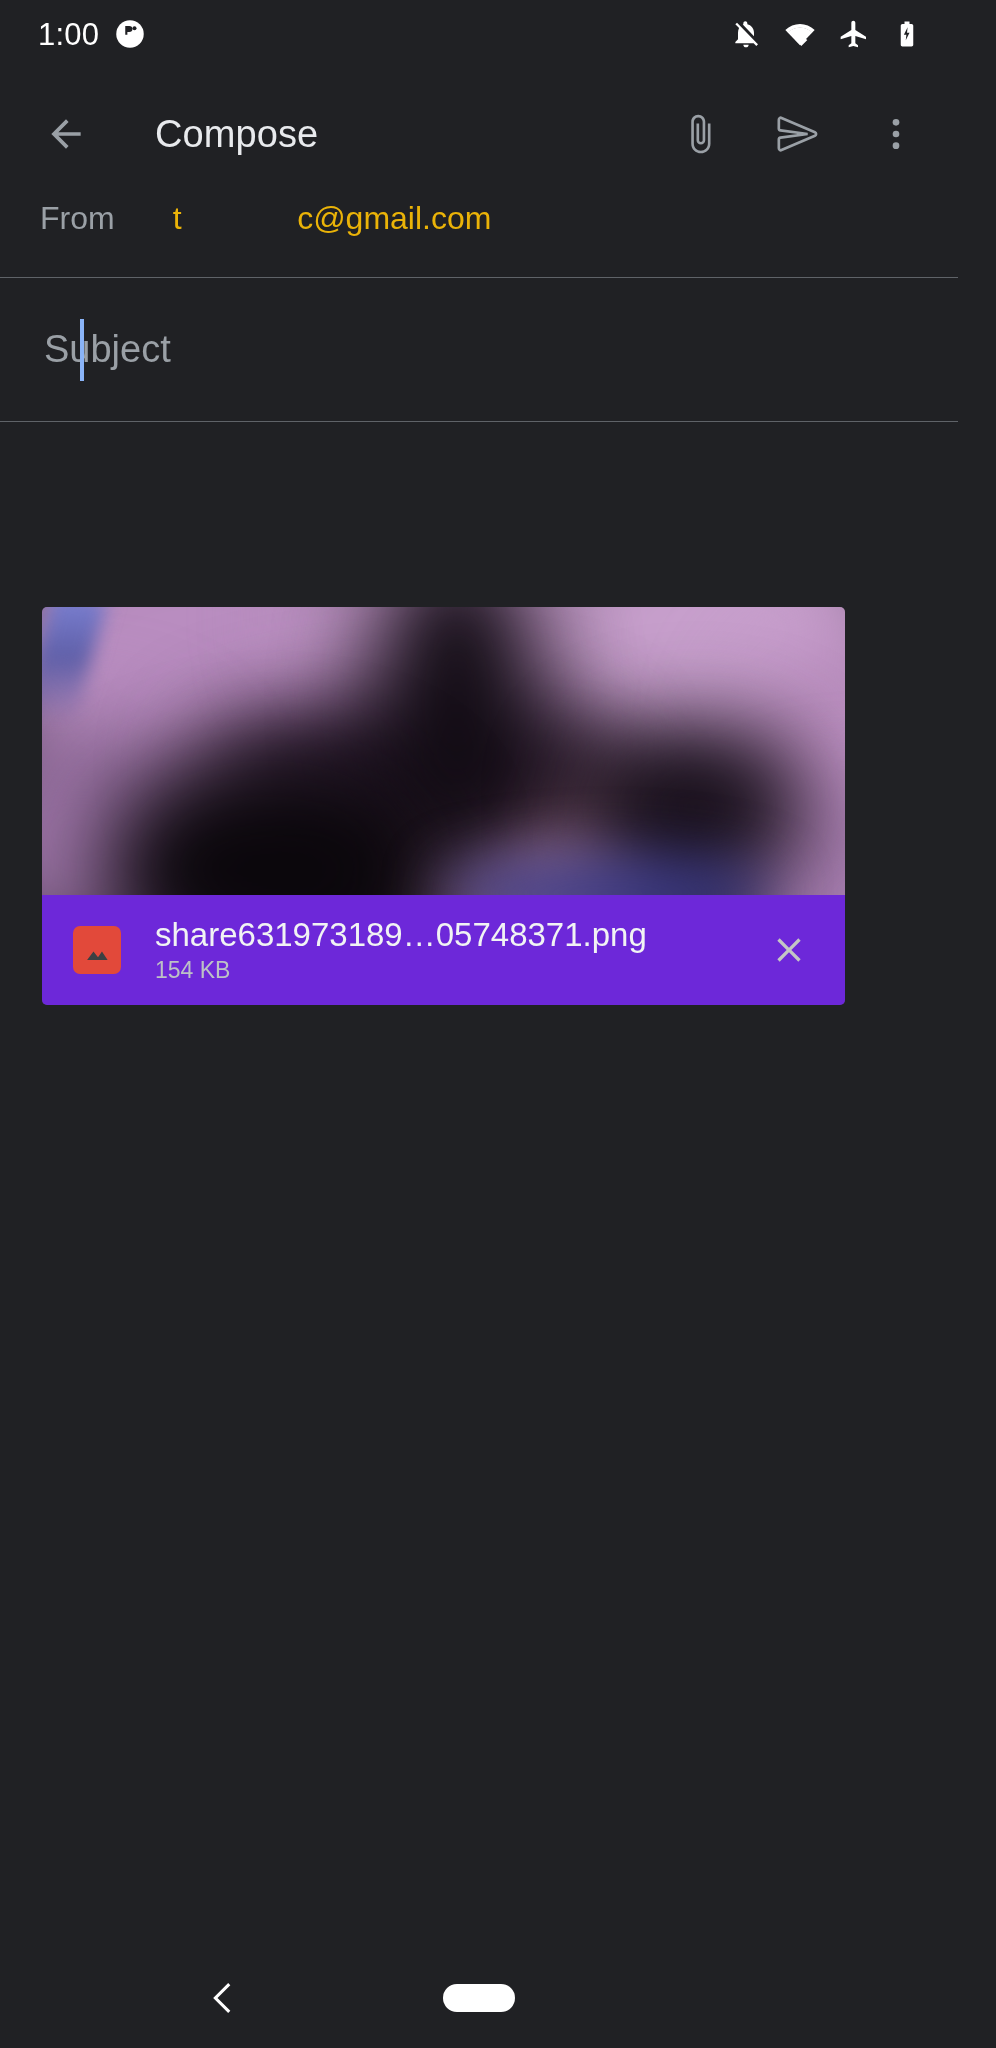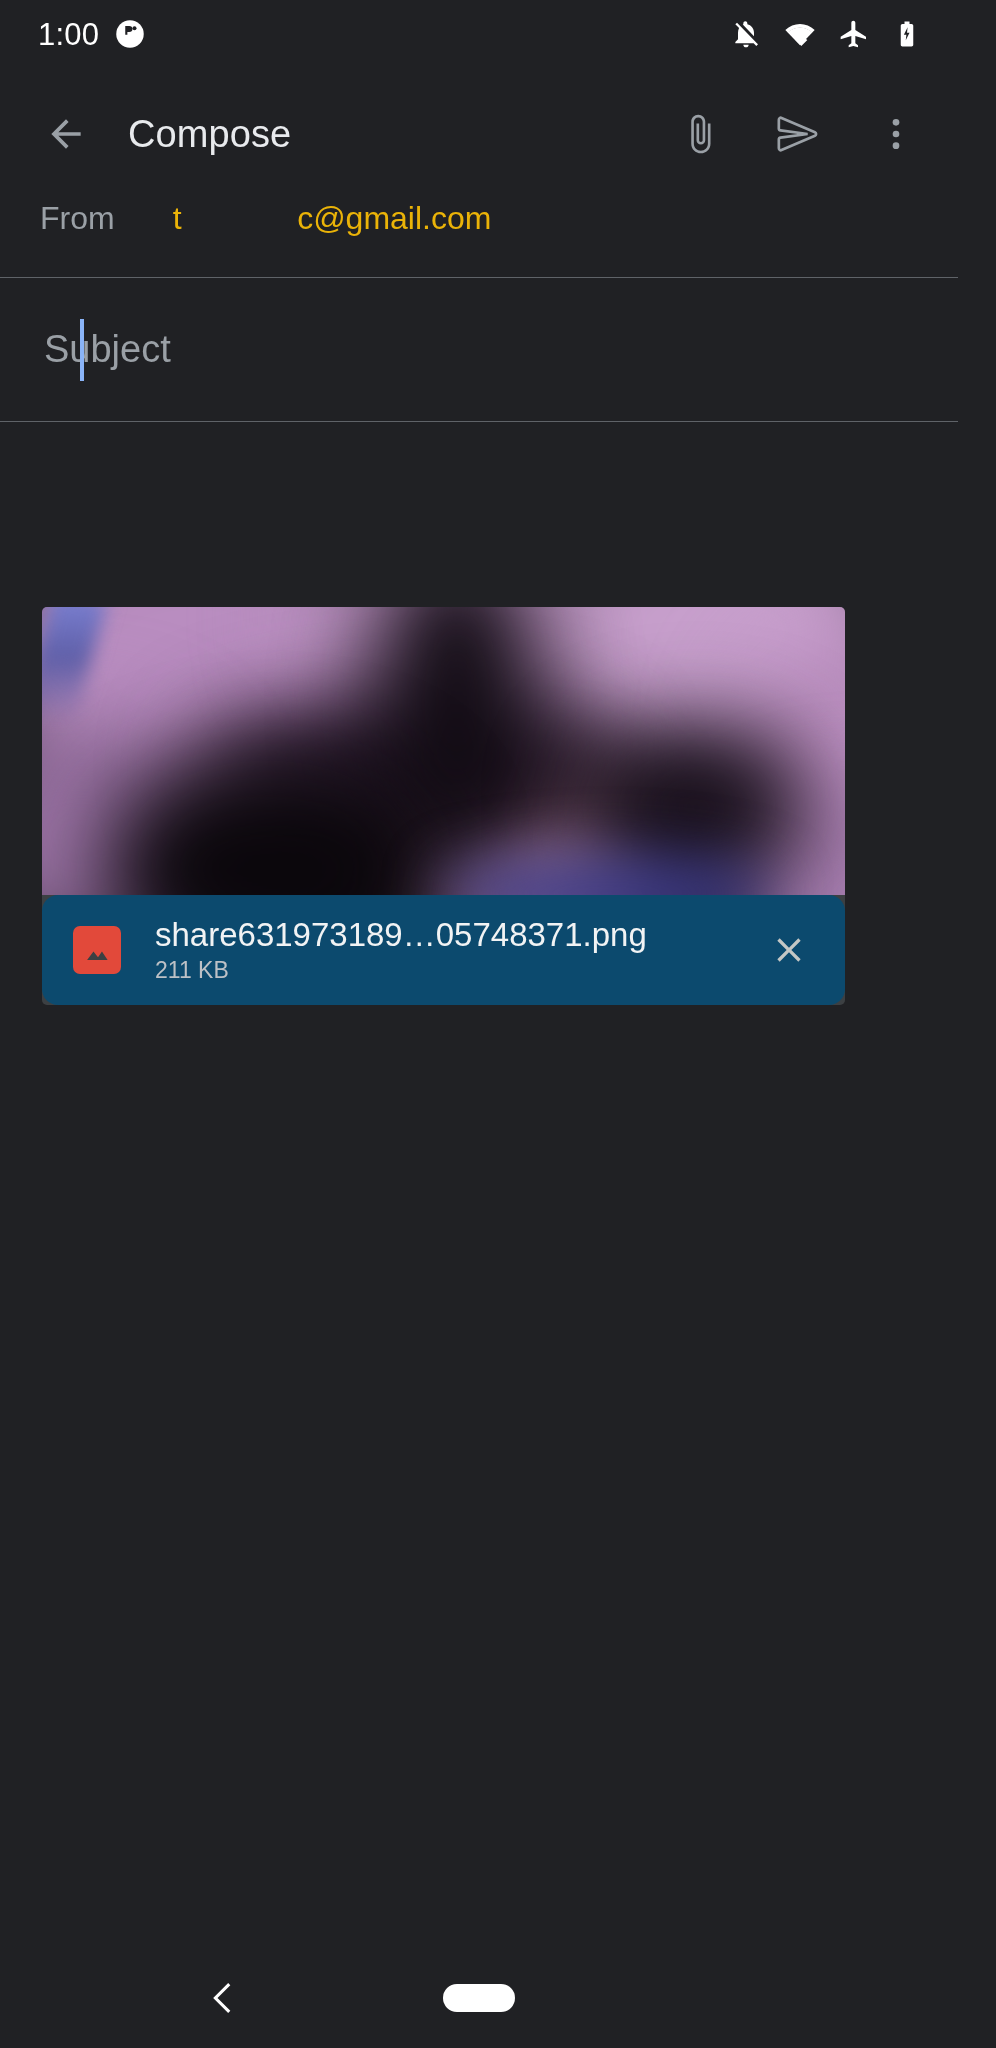--- a/index.html
+++ b/index.html
@@ -72,21 +72,21 @@
     flex: 0 0 auto;
     background: transparent;
     border: none;
     cursor: pointer;
   }
   .appbar-btn svg { display: block; }
   .app-title {
     color: #e8eaed;
     font-size: 38px;
     font-weight: 400;
-    margin-left: 26px;
+    margin-left: 53px;
     flex: 1 1 auto;
     white-space: nowrap;
     letter-spacing: 0.1px;
   }
   .appbar-actions {
     display: flex;
     align-items: center;
     gap: 26px;
   }
 
@@ -202,22 +202,21 @@
     background: #3a3a8a;
     filter: blur(30px);
     border-radius: 50%;
   }
 
   .attach-info {
     display: flex;
     align-items: center;
     height: 110px;
     padding: 0 24px 0 31px;
-    background: #0c4a6e;
-    border-radius: 16px;
+    background: #6d28d9;
   }
   .file-type-icon {
     width: 48px; height: 48px;
     flex: 0 0 auto;
     border-radius: 7px;
     background: #e2493a;
     display: flex;
     align-items: center;
     justify-content: center;
   }
@@ -386,21 +385,21 @@
       </div>
 
       <div class="attach-info">
         <span class="file-type-icon">
           <svg width="34" height="34" viewBox="0 0 24 24">
             <path d="M5 19l4.5-6 3.2 4.2L15.5 13l4 6H5z" fill="#3c4043"></path>
           </svg>
         </span>
         <div class="attach-text">
           <span class="attach-name">share631973189…05748371.png</span>
-          <span class="attach-size">211 KB</span>
+          <span class="attach-size">154 KB</span>
         </div>
         <button class="attach-remove">
           <svg width="40" height="40" viewBox="0 0 24 24">
             <path d="M19 6.41L17.59 5 12 10.59 6.41 5 5 6.41 10.59 12 5 17.59 6.41 19 12 13.41 17.59 19 19 17.59 13.41 12z" fill="#c4c7c5"></path>
           </svg>
         </button>
       </div>
     </div>
   </div>
 

